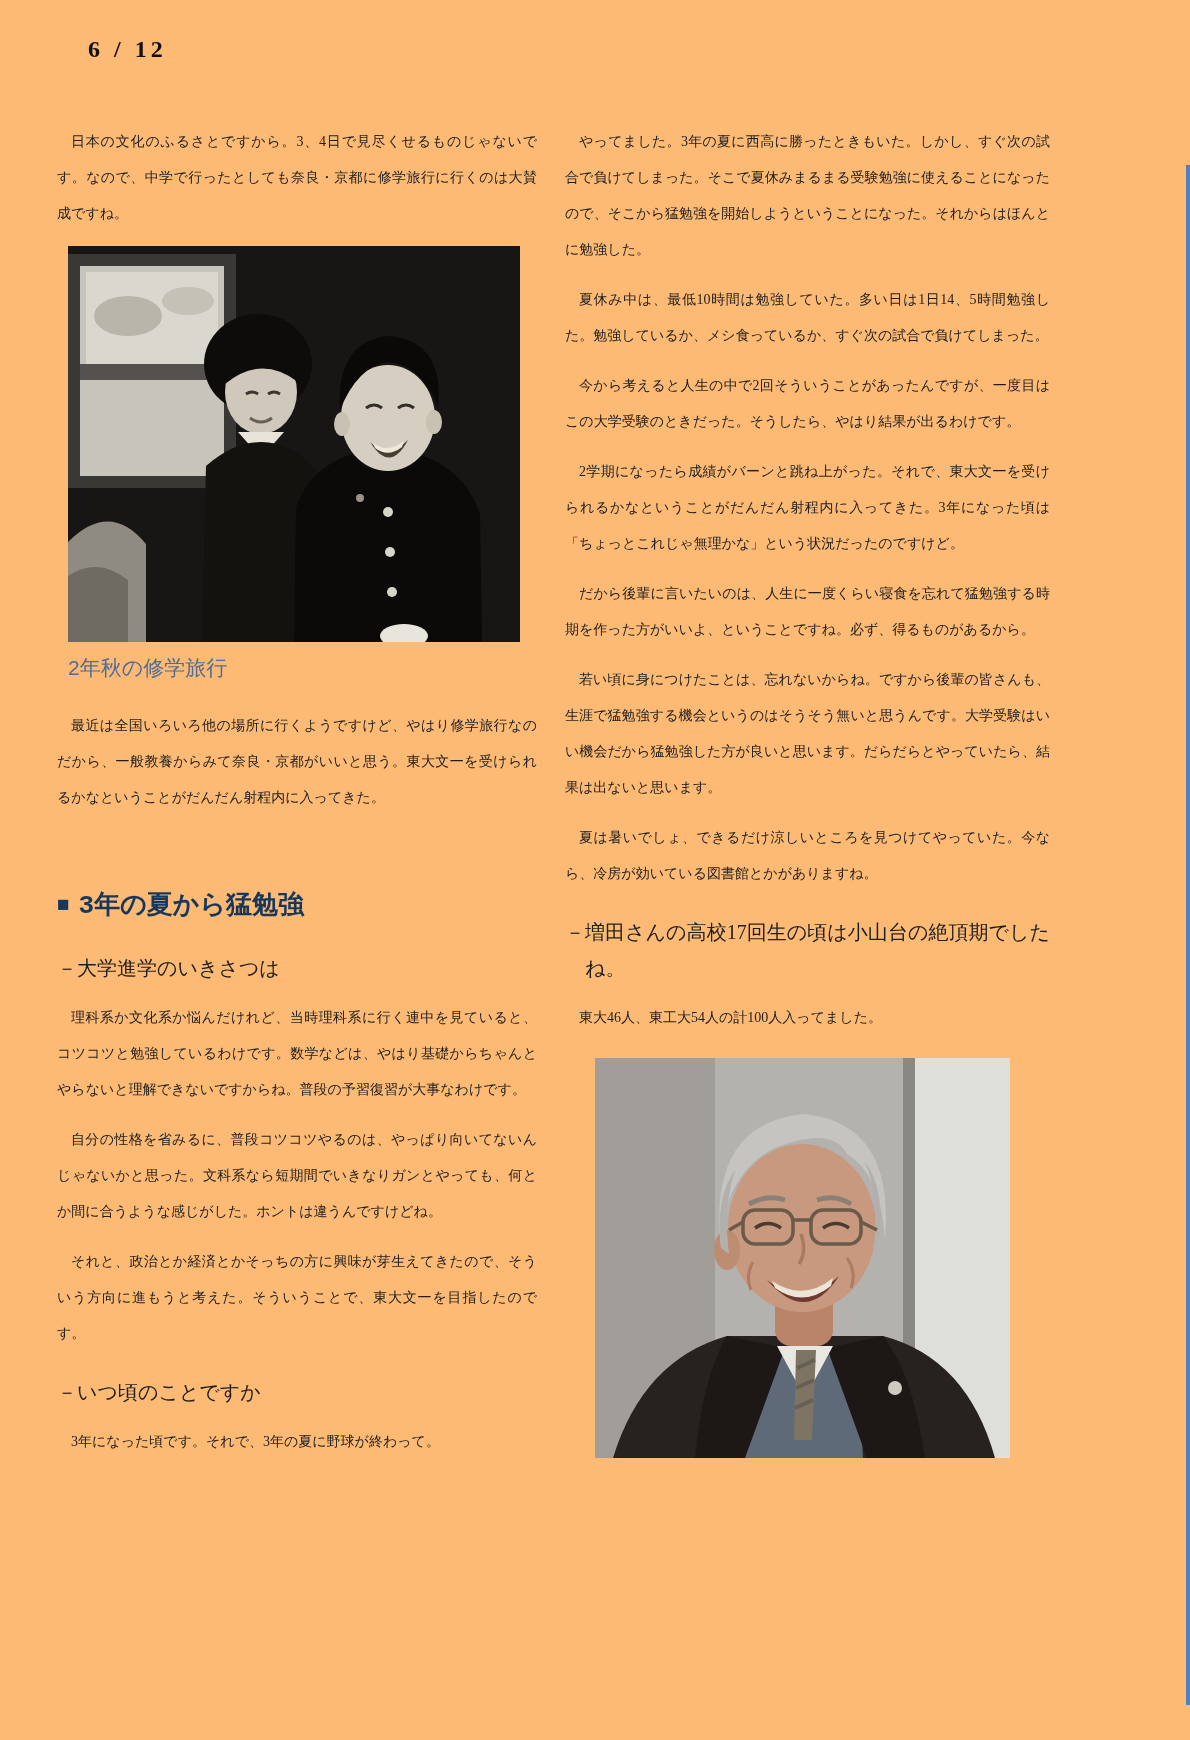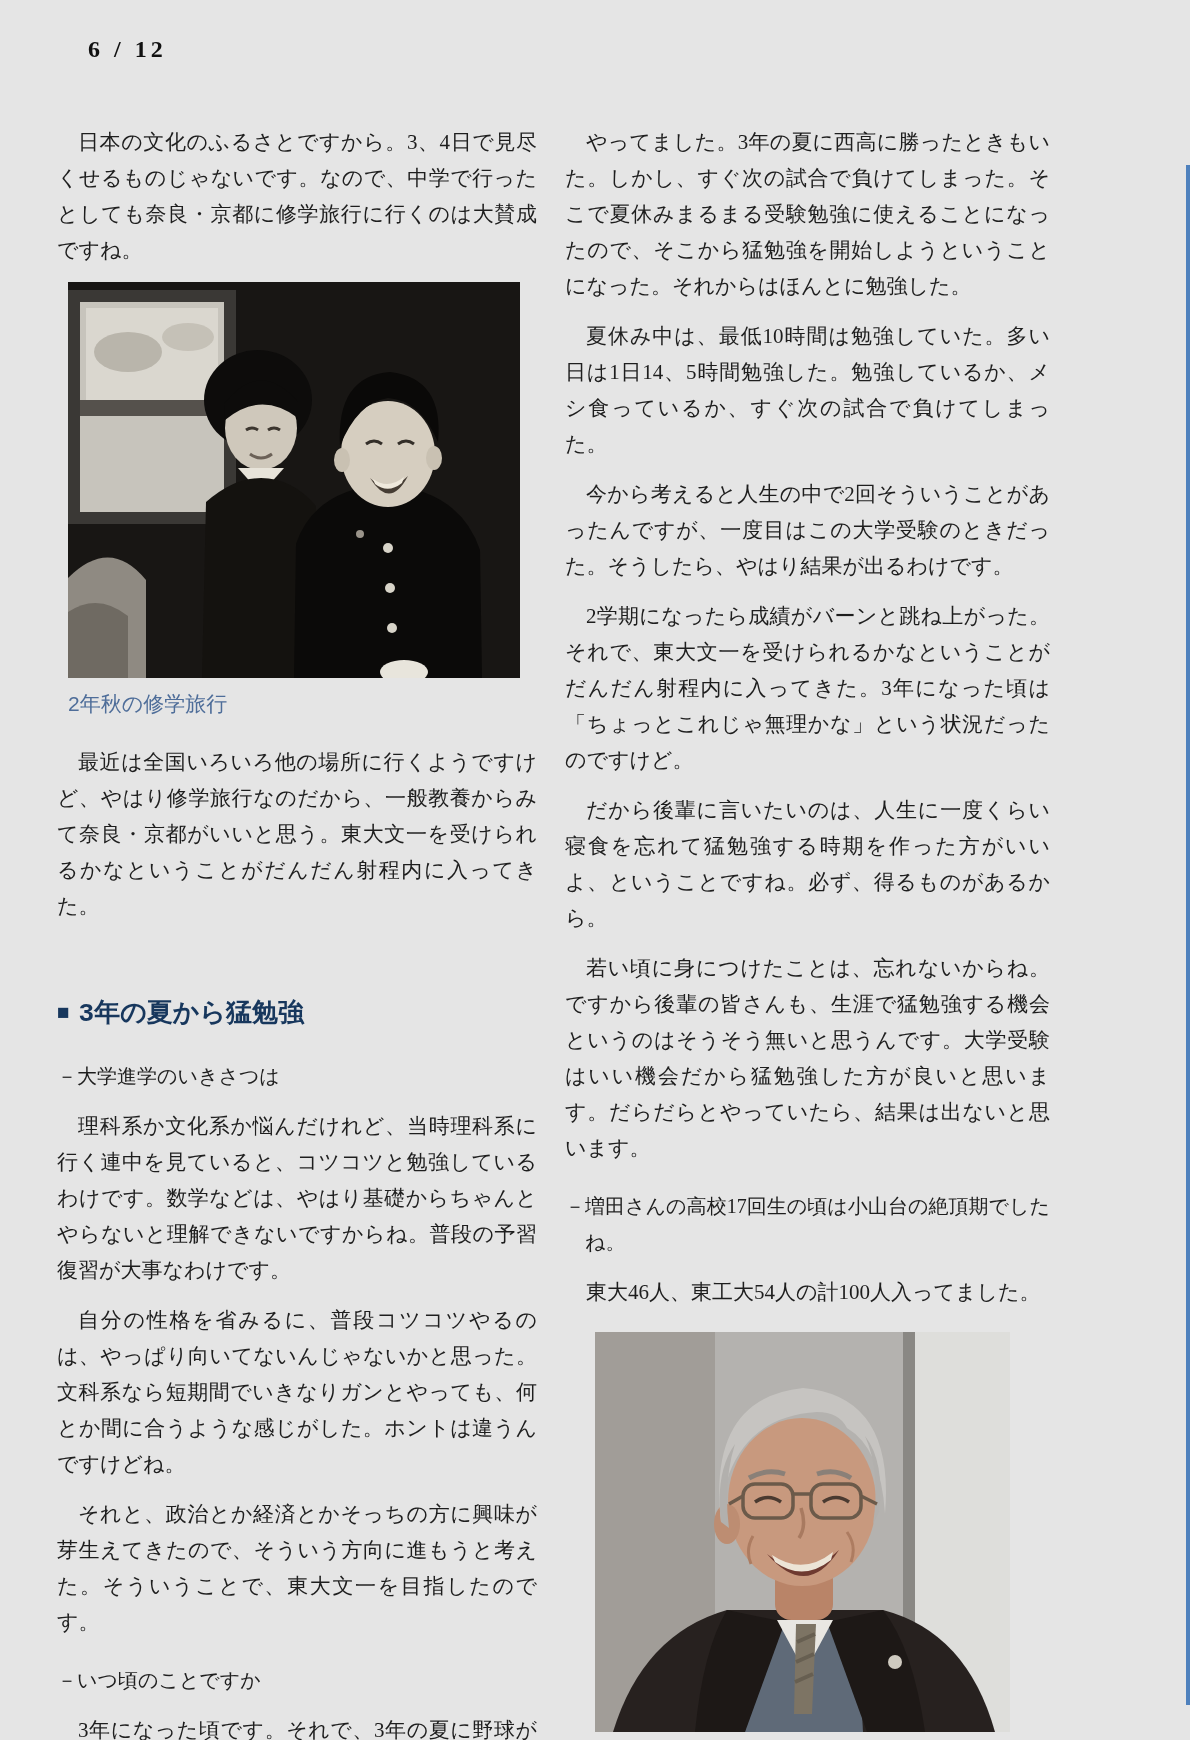--- a/index.html
+++ b/index.html
@@ -1,26 +1,26 @@
 <!DOCTYPE html>
 <html lang="ja" style="--text: #1e1e1e; --accent-navy: #17375d; --caption-blue: #4e6d99; --edge-blue: #4f81bd;"><head>
 <meta charset="utf-8">
 <style>
   :root{
     --text:#1e1e1e; --accent-navy:#17375d; --caption-blue:#4e6d99; --edge-blue:#4f81bd;
   }
   html,body{margin:0;padding:0;background:#ffffff;}
-  .page{position:relative;width:1190px;height:1740px;background:#e5e5e5;overflow:hidden;
+  .page{position:relative;width:1190px;height:1740px;background:#fdba74;overflow:hidden;
         font-family:"Liberation Serif","DejaVu Serif",serif;color:var(--text);}
   .page-number{position:absolute;top:36px;left:88px;font-size:24px;font-weight:bold;
                letter-spacing:4px;color:#111;}
   .col{position:absolute;top:124px;}
   .col-left{left:57px;width:480px;}
   .col-right{left:565px;width:485px;}
-  p.body{margin:0 0 14px 0;font-size:21px;line-height:36px;text-align:justify;}
+  p.body{margin:0 0 14px 0;font-size:14px;line-height:36px;text-align:justify;}
   p.indent{text-indent:1em;}
   p.question{margin:22px 0 14px 0;font-size:20px;line-height:36px;text-align:justify;}
   p.hang{padding-left:1em;text-indent:-1em;}
   p.answer{margin-top:0;}
   figure{margin:6px 0 0 0;}
   .photo-frame{background:#181614;overflow:hidden;}
   .photo-bw{width:452px;height:396px;margin-left:11px;}
   figcaption.caption{margin:12px 0 26px 0;width:452px;margin-left:11px;text-align:left;
     font-family:"Liberation Sans","DejaVu Sans",sans-serif;font-size:21px;color:var(--caption-blue);}
   h2.section-heading{margin:74px 0 26px 0;font-family:Liberation Mono, monospace;
@@ -96,20 +96,21 @@
 
   </div>
 
   <div class="col col-right">
     <p class="body indent">やってました。3年の夏に西高に勝ったときもいた。しかし、すぐ次の試合で負けてしまった。そこで夏休みまるまる受験勉強に使えることになったので、そこから猛勉強を開始しようということになった。それからはほんとに勉強した。</p>
     <p class="body indent">夏休み中は、最低10時間は勉強していた。多い日は1日14、5時間勉強した。勉強しているか、メシ食っているか、すぐ次の試合で負けてしまった。</p>
     <p class="body indent">今から考えると人生の中で2回そういうことがあったんですが、一度目はこの大学受験のときだった。そうしたら、やはり結果が出るわけです。</p>
     <p class="body indent">2学期になったら成績がバーンと跳ね上がった。それで、東大文一を受けられるかなということがだんだん射程内に入ってきた。3年になった頃は「ちょっとこれじゃ無理かな」という状況だったのですけど。</p>
     <p class="body indent">だから後輩に言いたいのは、人生に一度くらい寝食を忘れて猛勉強する時期を作った方がいいよ、ということですね。必ず、得るものがあるから。</p>
     <p class="body indent">若い頃に身につけたことは、忘れないからね。ですから後輩の皆さんも、生涯で猛勉強する機会というのはそうそう無いと思うんです。大学受験はいい機会だから猛勉強した方が良いと思います。だらだらとやっていたら、結果は出ないと思います。</p>
+    <p class="body indent">夏は暑いでしょ、できるだけ涼しいところを見つけてやっていた。今なら、冷房が効いている図書館とかがありますね。</p>
     <p class="question hang">－増田さんの高校17回生の頃は小山台の絶頂期でしたね。</p>
     <p class="body indent answer">東大46人、東工大54人の計100人入ってました。</p>
 
     <div class="photo-color">
       <svg viewBox="0 0 415 400" width="415" height="400">
         <rect width="415" height="400" fill="#b4b2af"></rect>
         <rect x="0" y="0" width="120" height="400" fill="#a19d98"></rect>
         <rect x="318" y="0" width="97" height="400" fill="#dededb"></rect>
         <rect x="308" y="0" width="12" height="400" fill="#8a8884"></rect>
 

